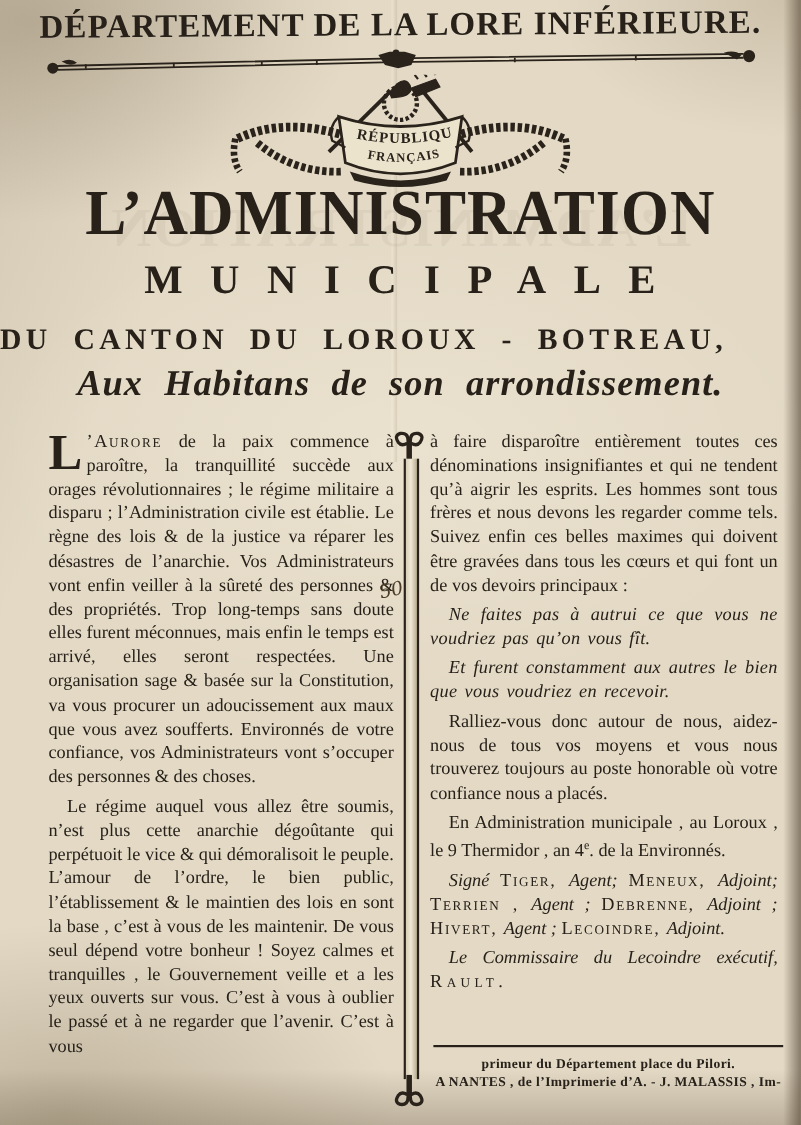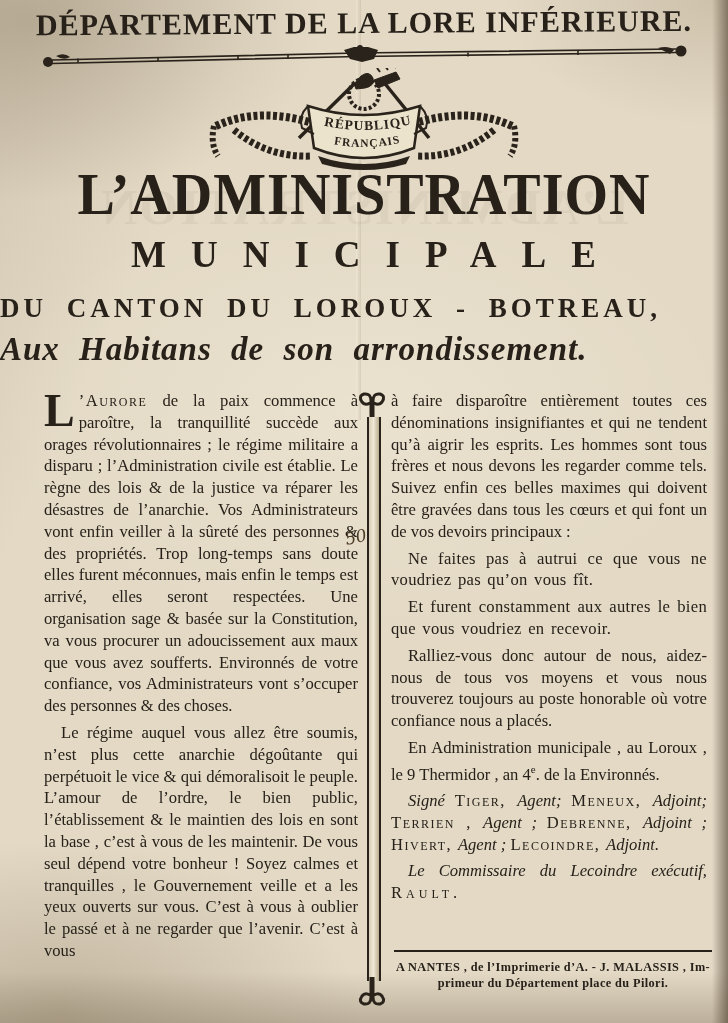--- a/index.html
+++ b/index.html
@@ -28,35 +28,35 @@
     transform:rotate(-0.4deg);}
   .rule-svg{position:absolute;top:42px;left:38px;}
   .vignette{position:absolute;top:68px;left:204px;}
 
   .title1{position:absolute;top:162px;left:0;width:100%;text-align:center;
     font-weight:bold;font-size:56px;letter-spacing:1px;transform:scaleY(1.04);}
   .title2{position:absolute;top:233px;left:12px;width:100%;text-align:center;
     font-weight:bold;font-size:37px;letter-spacing:25px;}
   .title3{position:absolute;top:293px;left:0;width:100%;
     font-weight:bold;font-size:27px;letter-spacing:4px;word-spacing:9px;}
-  .subtitle{position:absolute;top:331px;left:0;width:100%;text-align:left;
+  .subtitle{position:absolute;top:331px;left:0;width:100%;text-align:center;
     font-style:italic;font-weight:bold;font-size:33px;word-spacing:10px;letter-spacing:1px;}
 
   .col{position:absolute;top:390px;font-size:16.6px;line-height:21.8px;
     text-align:justify;}
   .col p{margin:0 0 5px 0;}
   .col p.ind{text-indent:17px;}
   #left-col{left:44px;width:314px;}
   #right-col{left:391px;width:316px;}
 
   .dropcap{float:left;font-weight:bold;font-size:46px;line-height:38px;
     padding:2px 4px 0 0;}
   .sc{font-variant:small-caps;letter-spacing:1.5px;}
   .it{font-style:italic;}
-  .maxim{text-indent:17px;letter-spacing:.3px;word-spacing:2px;}
+  .maxim{font-style:italic;text-indent:17px;letter-spacing:.3px;word-spacing:2px;}
   sup{font-size:11px;}
 
   .divider{position:absolute;left:358px;top:391px;width:28px;height:616px;}
   .divider .shaft{position:absolute;left:9px;top:26px;width:10px;bottom:26px;
     border-left:2.5px solid #2a231b;border-right:2.5px solid #2a231b;
     background:linear-gradient(to right,#d8cdb6,#f0e8d5 45%,#b9ac90);}
   .finial{position:absolute;left:0;width:28px;height:30px;}
   .finial.bot{bottom:0;transform:scaleY(-1);}
 
   .note50{position:absolute;left:345px;top:527px;font-style:italic;
@@ -161,17 +161,17 @@
     <p>à faire disparoître entièrement toutes ces dénominations insignifiantes et qui ne tendent qu’à aigrir les esprits. Les hommes sont tous frères et nous devons les regarder comme tels. Suivez enfin ces belles maximes qui doivent être gravées dans tous les cœurs et qui font un de vos devoirs principaux :</p>
     <p class="maxim">Ne faites pas à autrui ce que vous ne voudriez pas qu’on vous fît.</p>
     <p class="maxim">Et furent constamment aux autres le bien que vous voudriez en recevoir.</p>
     <p class="ind">Ralliez-vous donc autour de nous, aidez-nous de tous vos moyens et vous nous trouverez toujours au poste honorable où votre confiance nous a placés.</p>
     <p class="ind"><span>En Administration municipale , au Loroux , le 9 Thermidor , an 4</span><sup>e</sup><span>. de la Environnés.</span></p>
     <p class="ind"><span class="it">Signé </span><span class="sc">Tiger, </span><span class="it">Agent; </span><span class="sc">Meneux, </span><span class="it">Adjoint; </span><span class="sc">Terrien , </span><span class="it">Agent ; </span><span class="sc">Debrenne, </span><span class="it">Adjoint ; </span><span class="sc">Hivert, </span><span class="it">Agent ; </span><span class="sc">Lecoindre, </span><span class="it">Adjoint.</span></p>
     <p class="ind"><span class="it">Le Commissaire du Lecoindre exécutif, </span><span class="sc" style="letter-spacing:4px;">Rault.</span></p>
   </div>
 
   <div class="imprint">
+    <div>primeur du Département place du Pilori.</div>
     <div>A NANTES , de l’Imprimerie d’A. - J. MALASSIS , Im-</div>
-    <div>primeur du Département place du Pilori.</div>
   </div>
 
 </div>
 
 </body></html>

